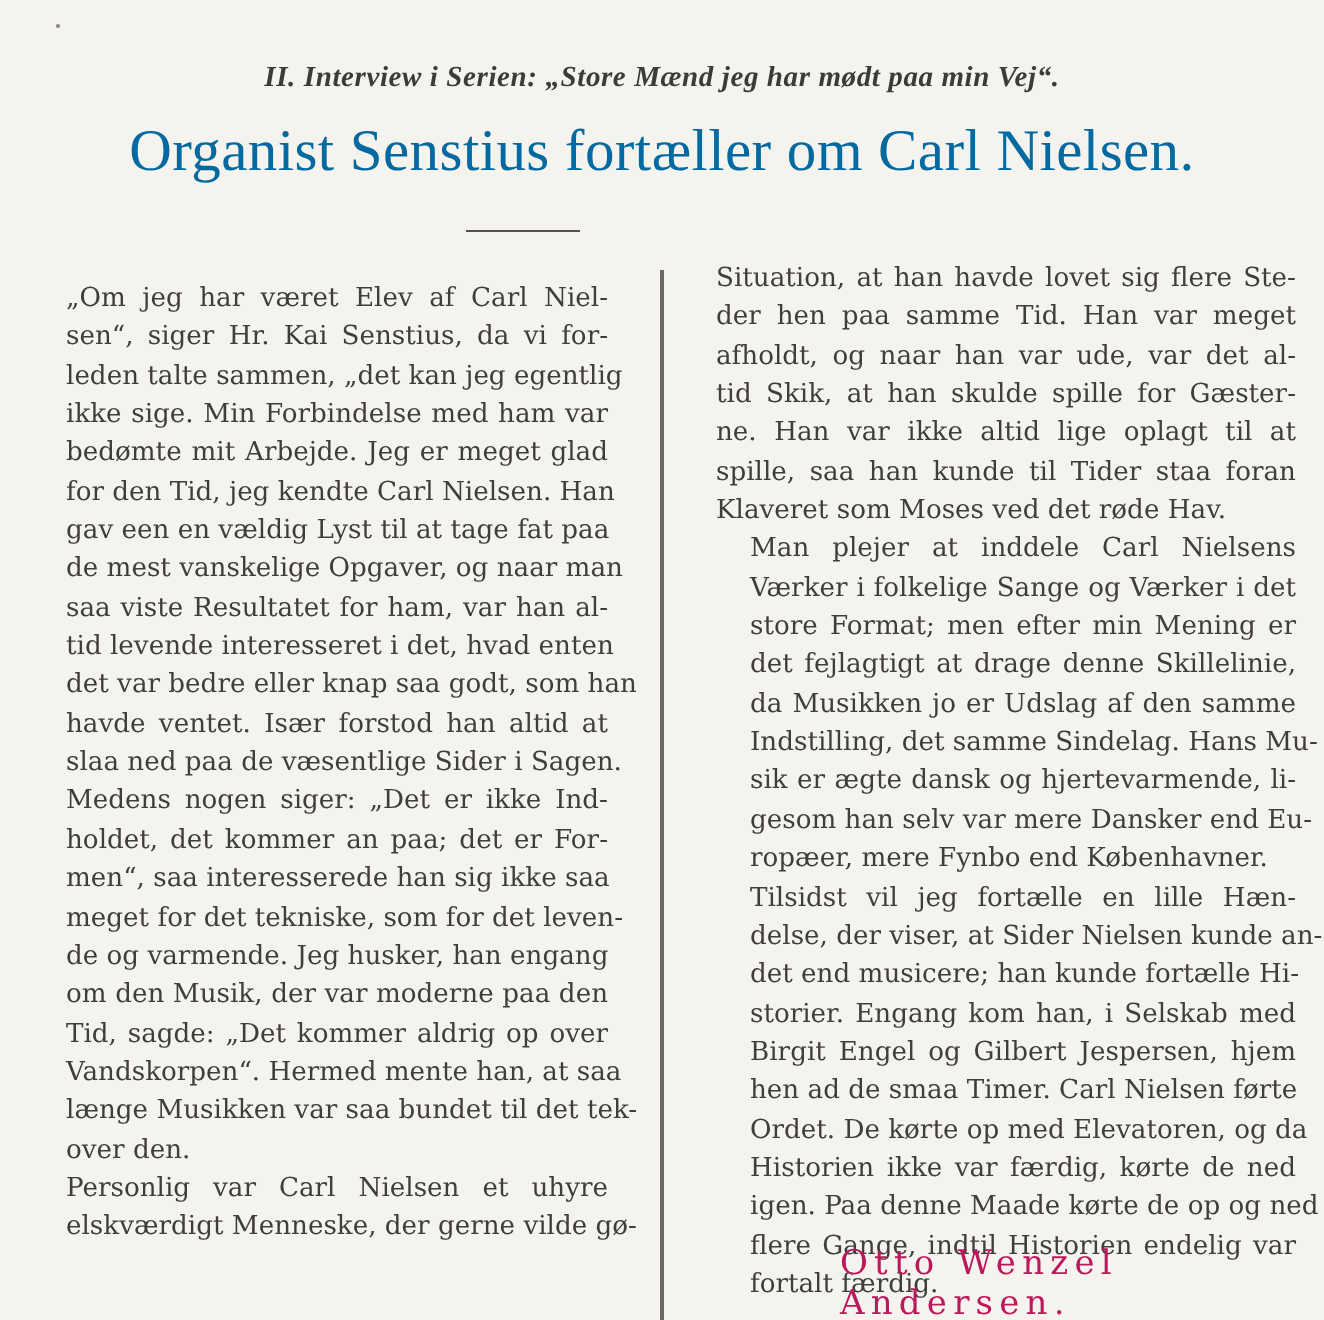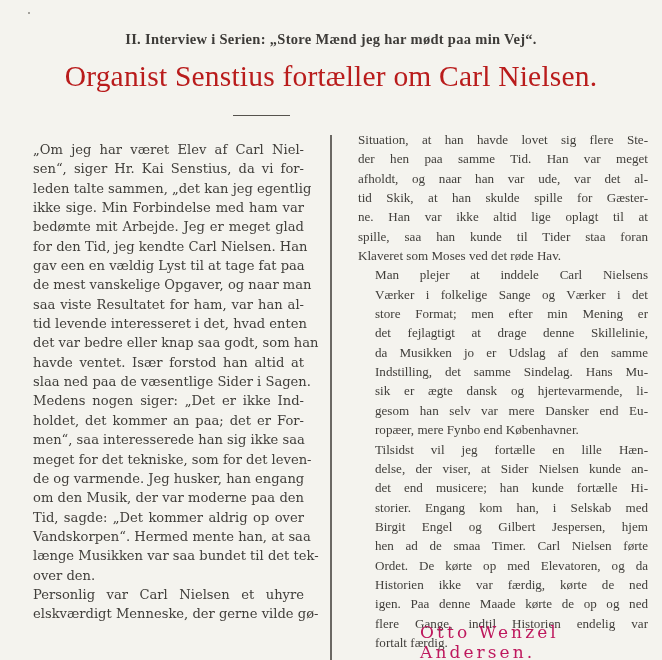--- a/index.html
+++ b/index.html
@@ -7,44 +7,44 @@
     width: 662px; height: 660px; overflow: hidden;
     background: #f4f3ee;
     color: #3a3835;
     font-family: "DejaVu Serif", "Liberation Serif", serif;
     position: relative;
   }
   .series {
     position: absolute; left: 0; top: 31px; width: 662px;
     text-align: center;
     font-family: "Liberation Serif", serif;
-    font-weight: bold;
+    font-style: italic; font-weight: bold;
     font-size: 14.5px; letter-spacing: 0.3px;
     color: #3d3b38;
   }
   .headline {
     position: absolute; left: 0; top: 60px; width: 662px;
     text-align: center;
     font-family: "Liberation Serif", serif;
     font-size: 29.5px; letter-spacing: 0.2px;
-    color: #b91c1c;
+    color: #0369a1;
     white-space: nowrap;
   }
   .rule {
     position: absolute; left: 233px; top: 115px; width: 57px; height: 0;
     border-top: 1.5px solid #55524d;
   }
   .col {
     position: absolute; top: 140px;
     font-size: 13.1px; line-height: 19.35px;
     text-align: justify;
     color: #403e3a;
   }
   .col.left { left: 16px; width: 288px; }
-  .col.right { left: 358px; width: 290px; top: 130px; font-family: Liberation Serif, serif; }
+  .col.right { left: 358px; width: 290px; top: 130px; }
   .col p { margin: 0; text-indent: 17px; }
   .col p.noind { text-indent: 0; }
   .col .line { display: block; text-align-last: justify; white-space: nowrap; }
   .col .line.last { text-align-last: left; }
   .divider {
     position: absolute; left: 330px; top: 135px; width: 1.5px; height: 525px;
     background: #6b6863;
   }
   .byline {
     position: absolute; left: 420px; top: 622px;

